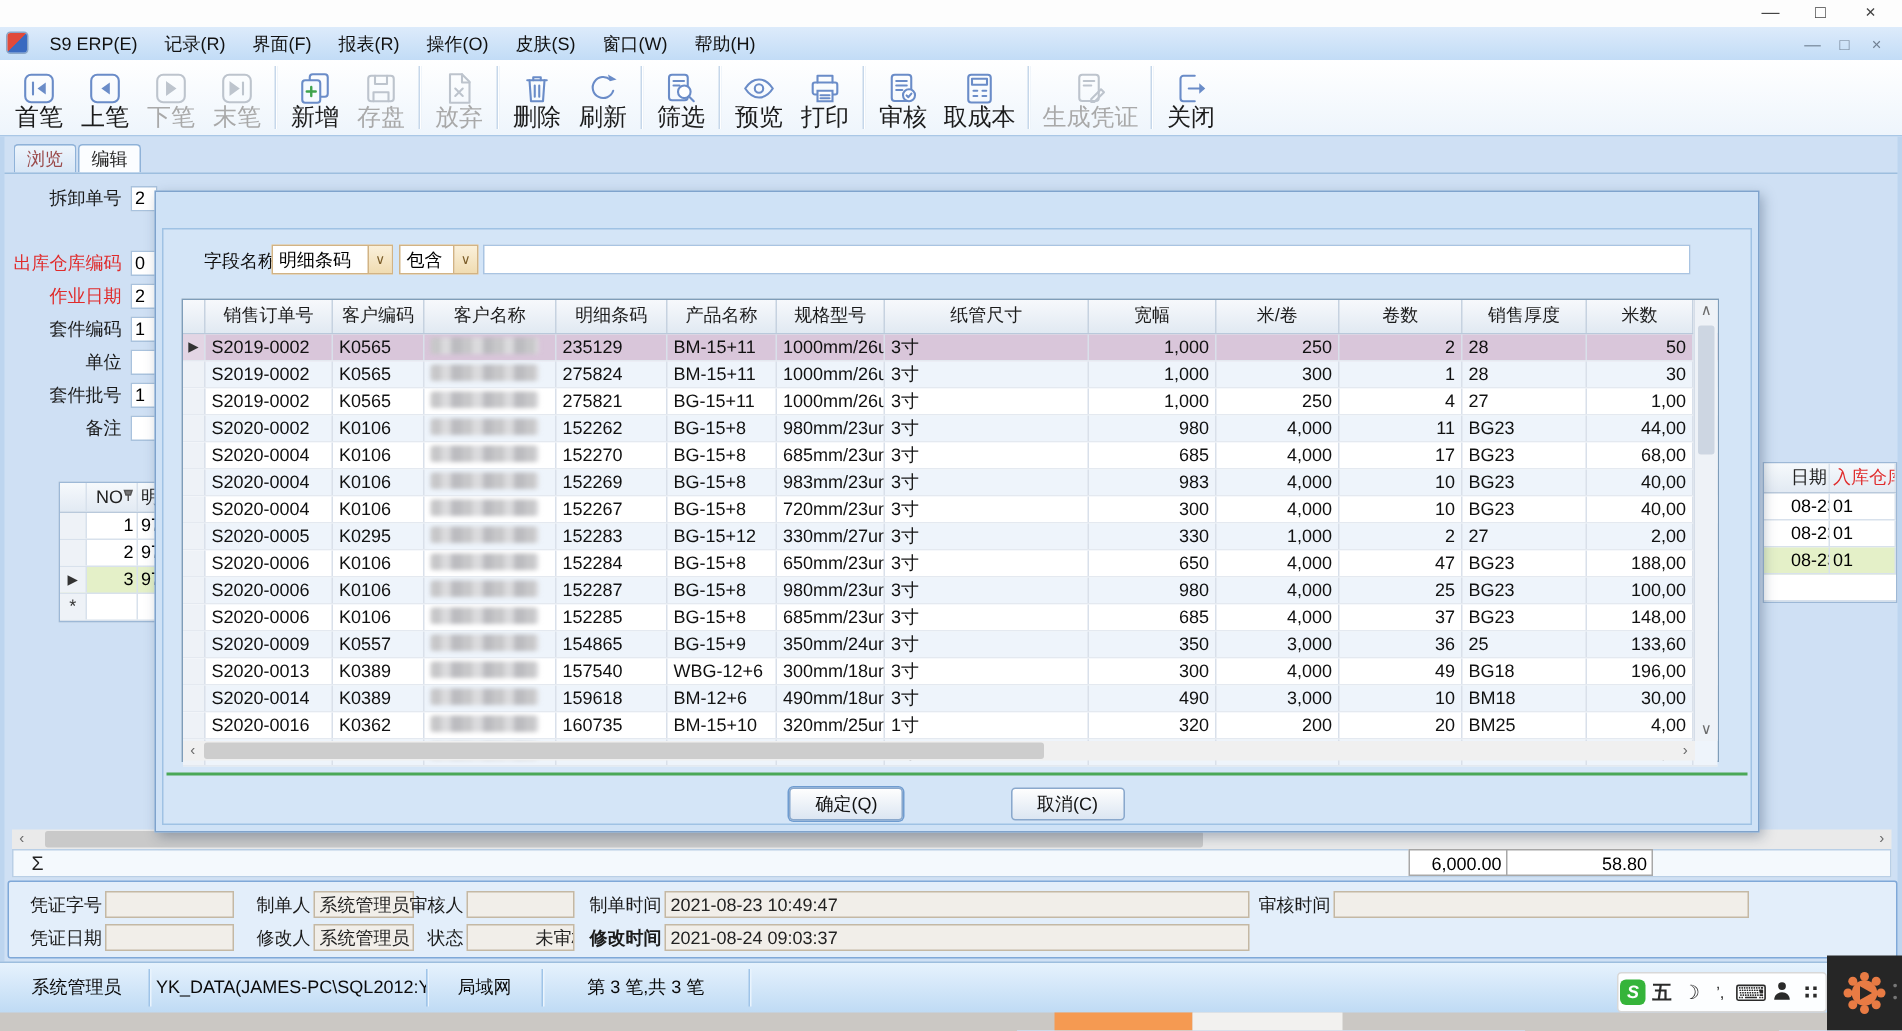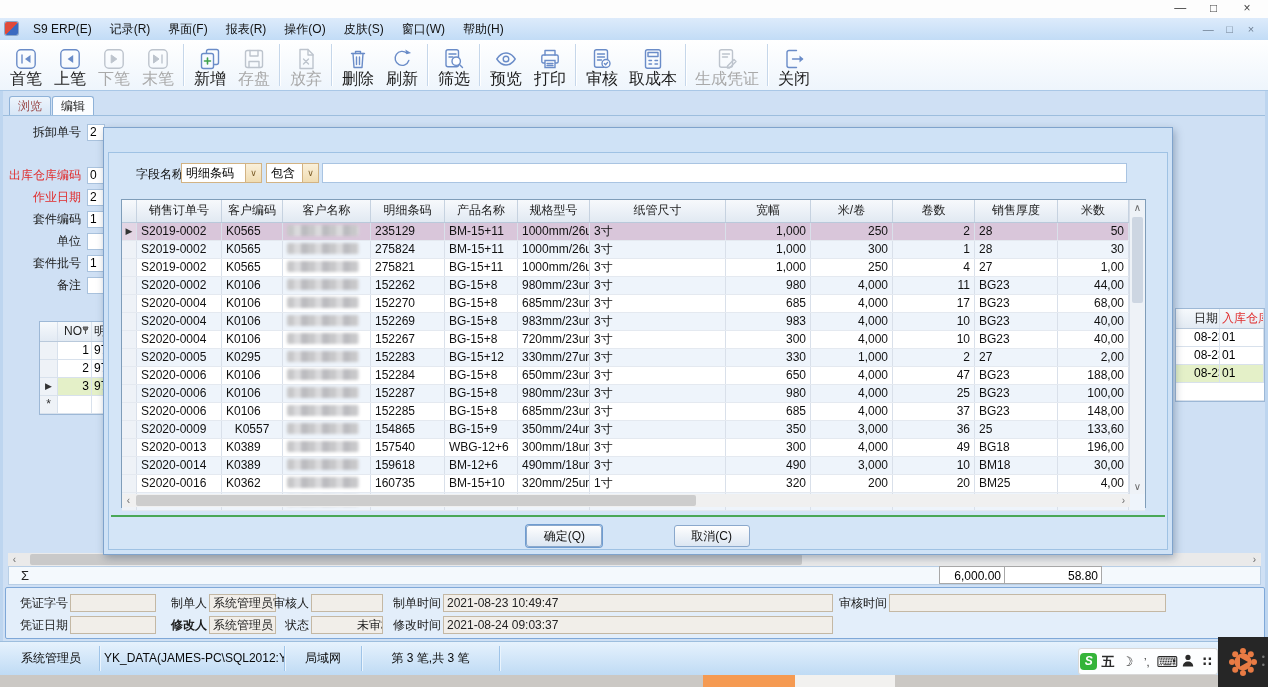--- a/index.html
+++ b/index.html
@@ -606,21 +606,21 @@
               <span class="dg-c" style="width: 136px;">3寸</span>
               <span class="dg-c num" style="width: 85px;">685</span>
               <span class="dg-c num" style="width: 82px;">4,000</span>
               <span class="dg-c num" style="width: 82px;">37</span>
               <span class="dg-c" style="width: 83px;">BG23</span>
               <span class="dg-c num" style="width: 71px;">148,00</span>
             </div>
             <div class="dg-row alt">
               <span class="dg-c selc" style="width: 15px;"></span>
               <span class="dg-c" style="width: 85px;">S2020-0009</span>
-              <span class="dg-c" style="width: 61px; text-align: center;">K0557</span>
+              <span class="dg-c" style="width: 61px;">K0557</span>
               <span class="dg-c" style="width: 88px;"><span class="blurblock"></span></span>
               <span class="dg-c" style="width: 74px;">154865</span>
               <span class="dg-c" style="width: 73px;">BG-15+9</span>
               <span class="dg-c" style="width: 72px;">350mm/24um...</span>
               <span class="dg-c" style="width: 136px;">3寸</span>
               <span class="dg-c num" style="width: 85px;">350</span>
               <span class="dg-c num" style="width: 82px;">3,000</span>
               <span class="dg-c num" style="width: 82px;">36</span>
               <span class="dg-c" style="width: 83px;">25</span>
               <span class="dg-c num" style="width: 71px;">133,60</span>
@@ -726,25 +726,25 @@
         <span class="lab" style="left: 243px; width: 60px;">审核人</span>
         <span class="inp" style="left: 305px; width: 72px;"></span>
         <span class="lab" style="left: 375px; width: 60px;">制单时间</span>
         <span class="inp" style="left: 437px; width: 390px;">2021-08-23 10:49:47</span>
         <span class="lab" style="left: 821px; width: 60px;">审核时间</span>
         <span class="inp" style="left: 883px; width: 277px;"></span>
       </div>
       <div class="frow" style="top: 28px;">
         <span class="lab" style="left: 2px; width: 60px;">凭证日期</span>
         <span class="inp" style="left: 64px; width: 86px;"></span>
-        <span class="lab" style="left: 141px; width: 60px; font-weight: bold;">修改人</span>
+        <span class="lab" style="left: 141px; width: 60px;">修改人</span>
         <span class="inp" style="left: 203px; width: 67px;">系统管理员</span>
         <span class="lab" style="left: 243px; width: 60px;">状态</span>
         <span class="inp" style="left: 305px; width: 72px; padding-left: 45px;">未审核</span>
-        <span class="lab" style="left: 375px; width: 60px;">修改时间</span>
+        <span class="lab" style="left: 375px; width: 60px; font-weight: bold;">修改时间</span>
         <span class="inp" style="left: 437px; width: 390px;">2021-08-24 09:03:37</span>
       </div>
     </div>
 </div>
 
 <div class="statusbar" id="statusbar">
     <span class="sseg" style="left: 3px; width: 97px;">系统管理员</span>
     <span class="sseg" style="left: 100px; width: 185px;">YK_DATA(JAMES-PC\SQL2012:YK_DATA)</span>
     <span class="sseg" style="left: 285px; width: 77px;">局域网</span>
     <span class="sseg" style="left: 362px; width: 138px;">第 3 笔,共 3 笔</span>

